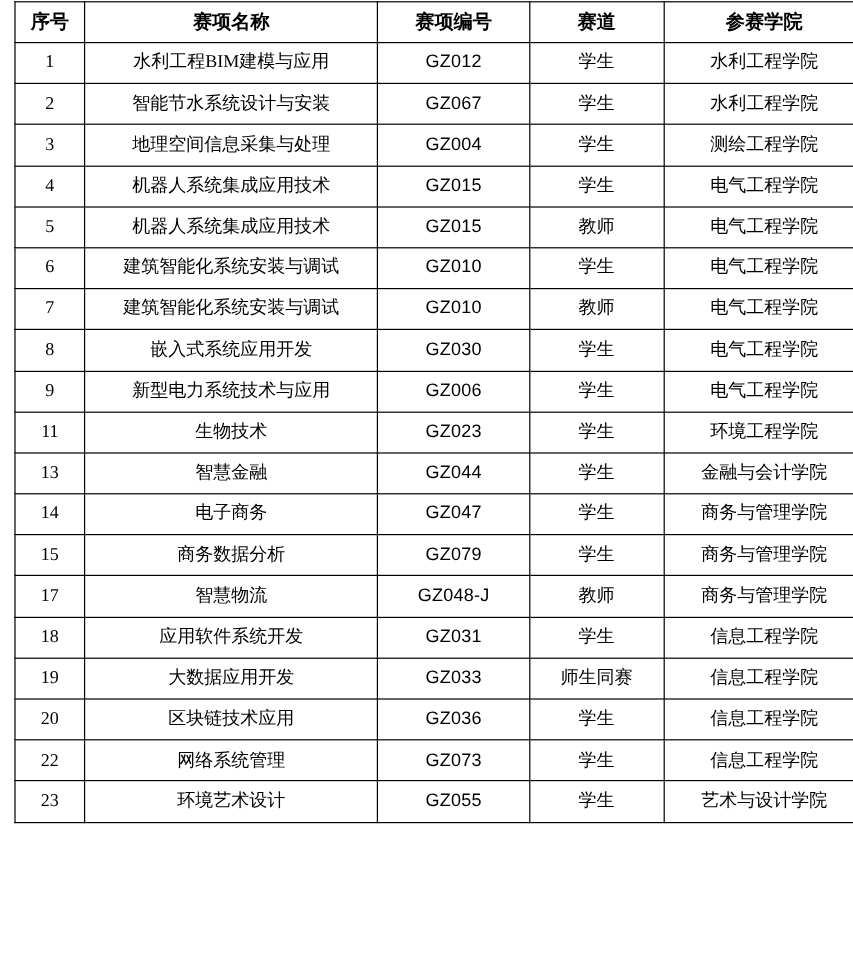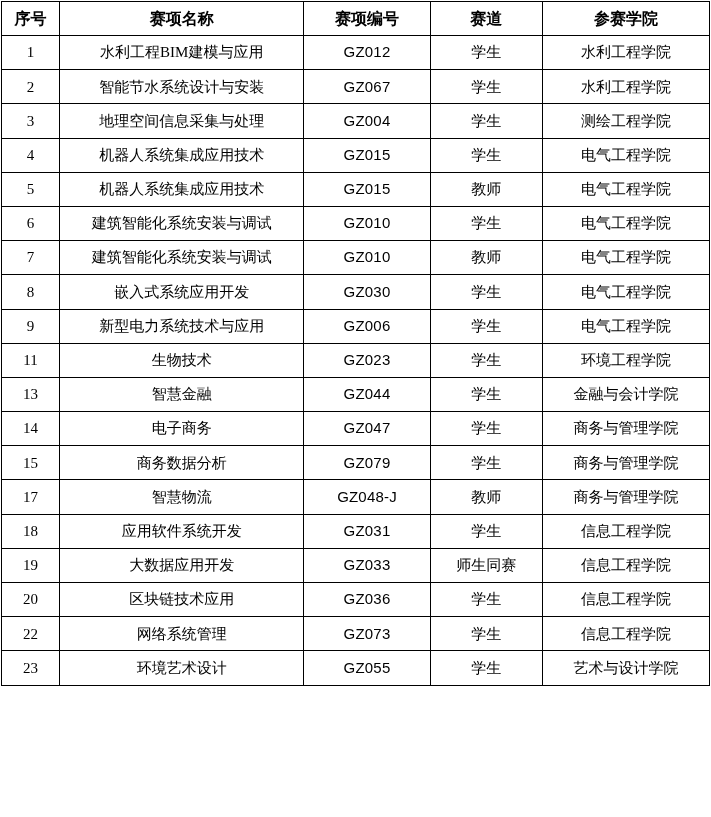--- a/index.html
+++ b/index.html
@@ -11,20 +11,21 @@
     width: 711px;
     height: 817px;
     font-family: "Liberation Serif", "DejaVu Serif", serif;
     color: #000000;
   }
   .sheet {
     width: 711px;
     height: 817px;
     box-sizing: border-box;
     overflow: hidden;
+    padding-left: 11px;
   }
   table.competition-table {
     border-collapse: collapse;
     width: 709px;
     margin: 1px 0 0 1px;
     table-layout: fixed;
   }
   table.competition-table td,
   table.competition-table th {
     border: 1px solid #000000;

